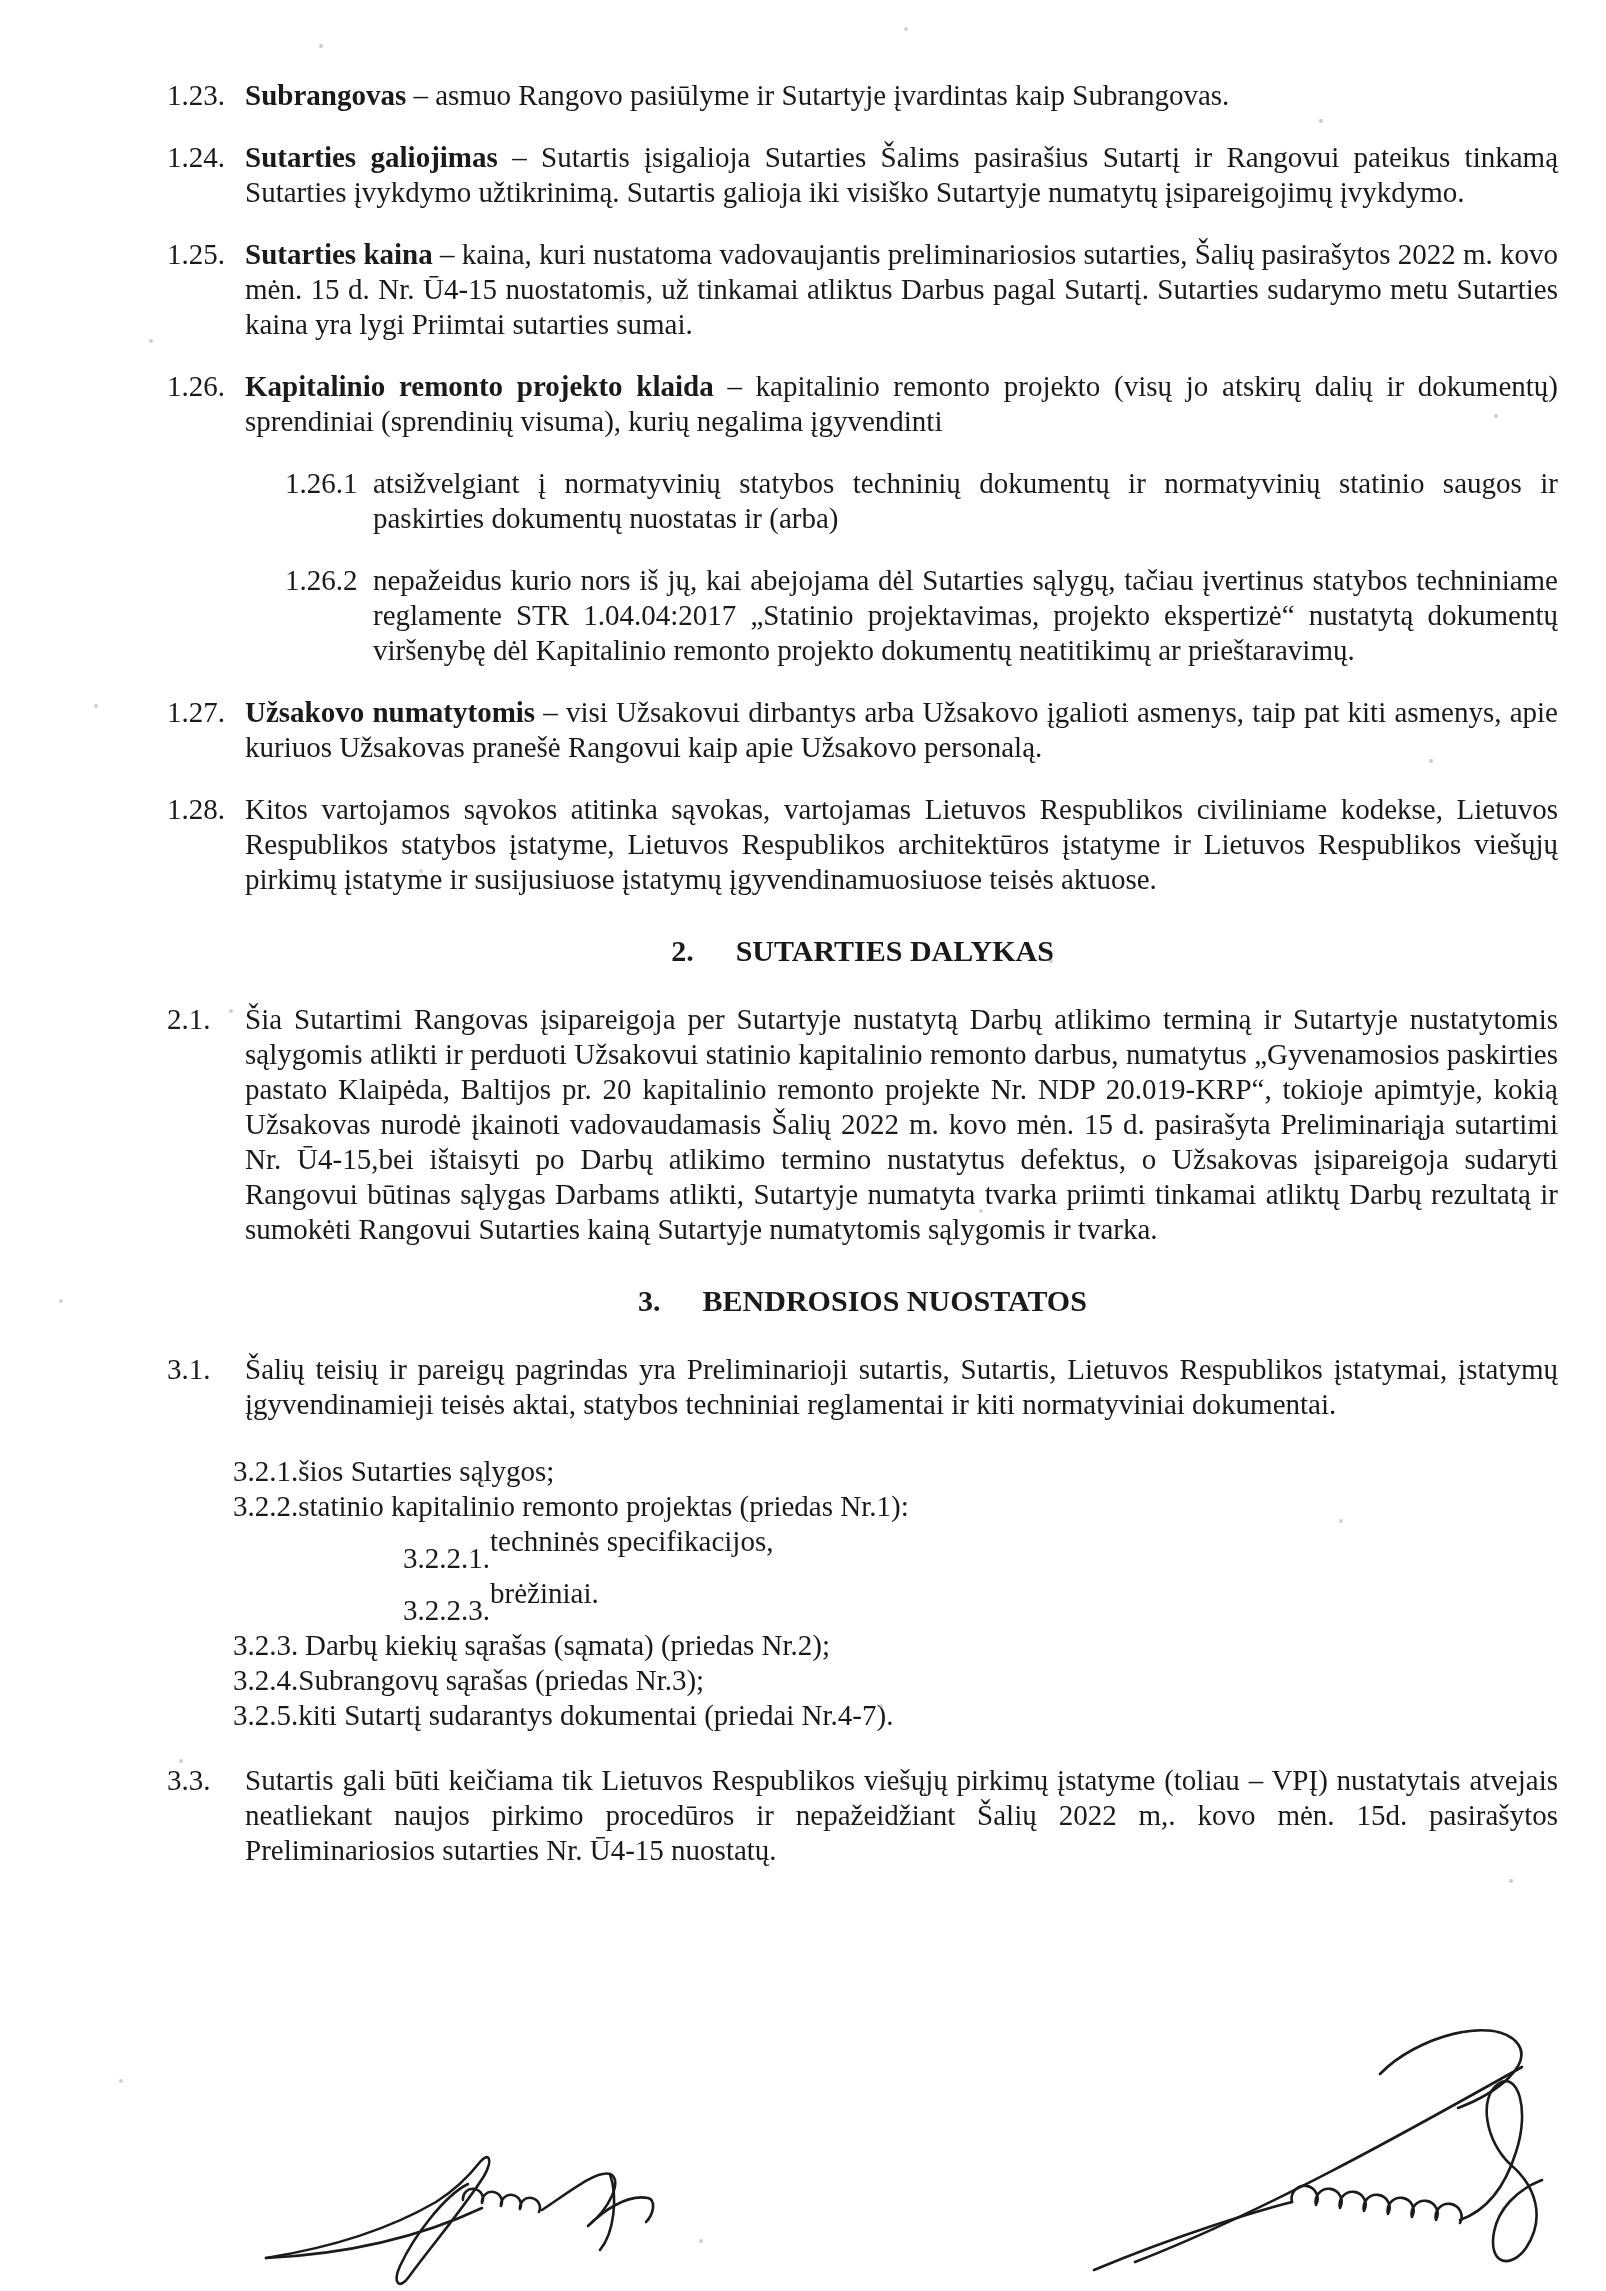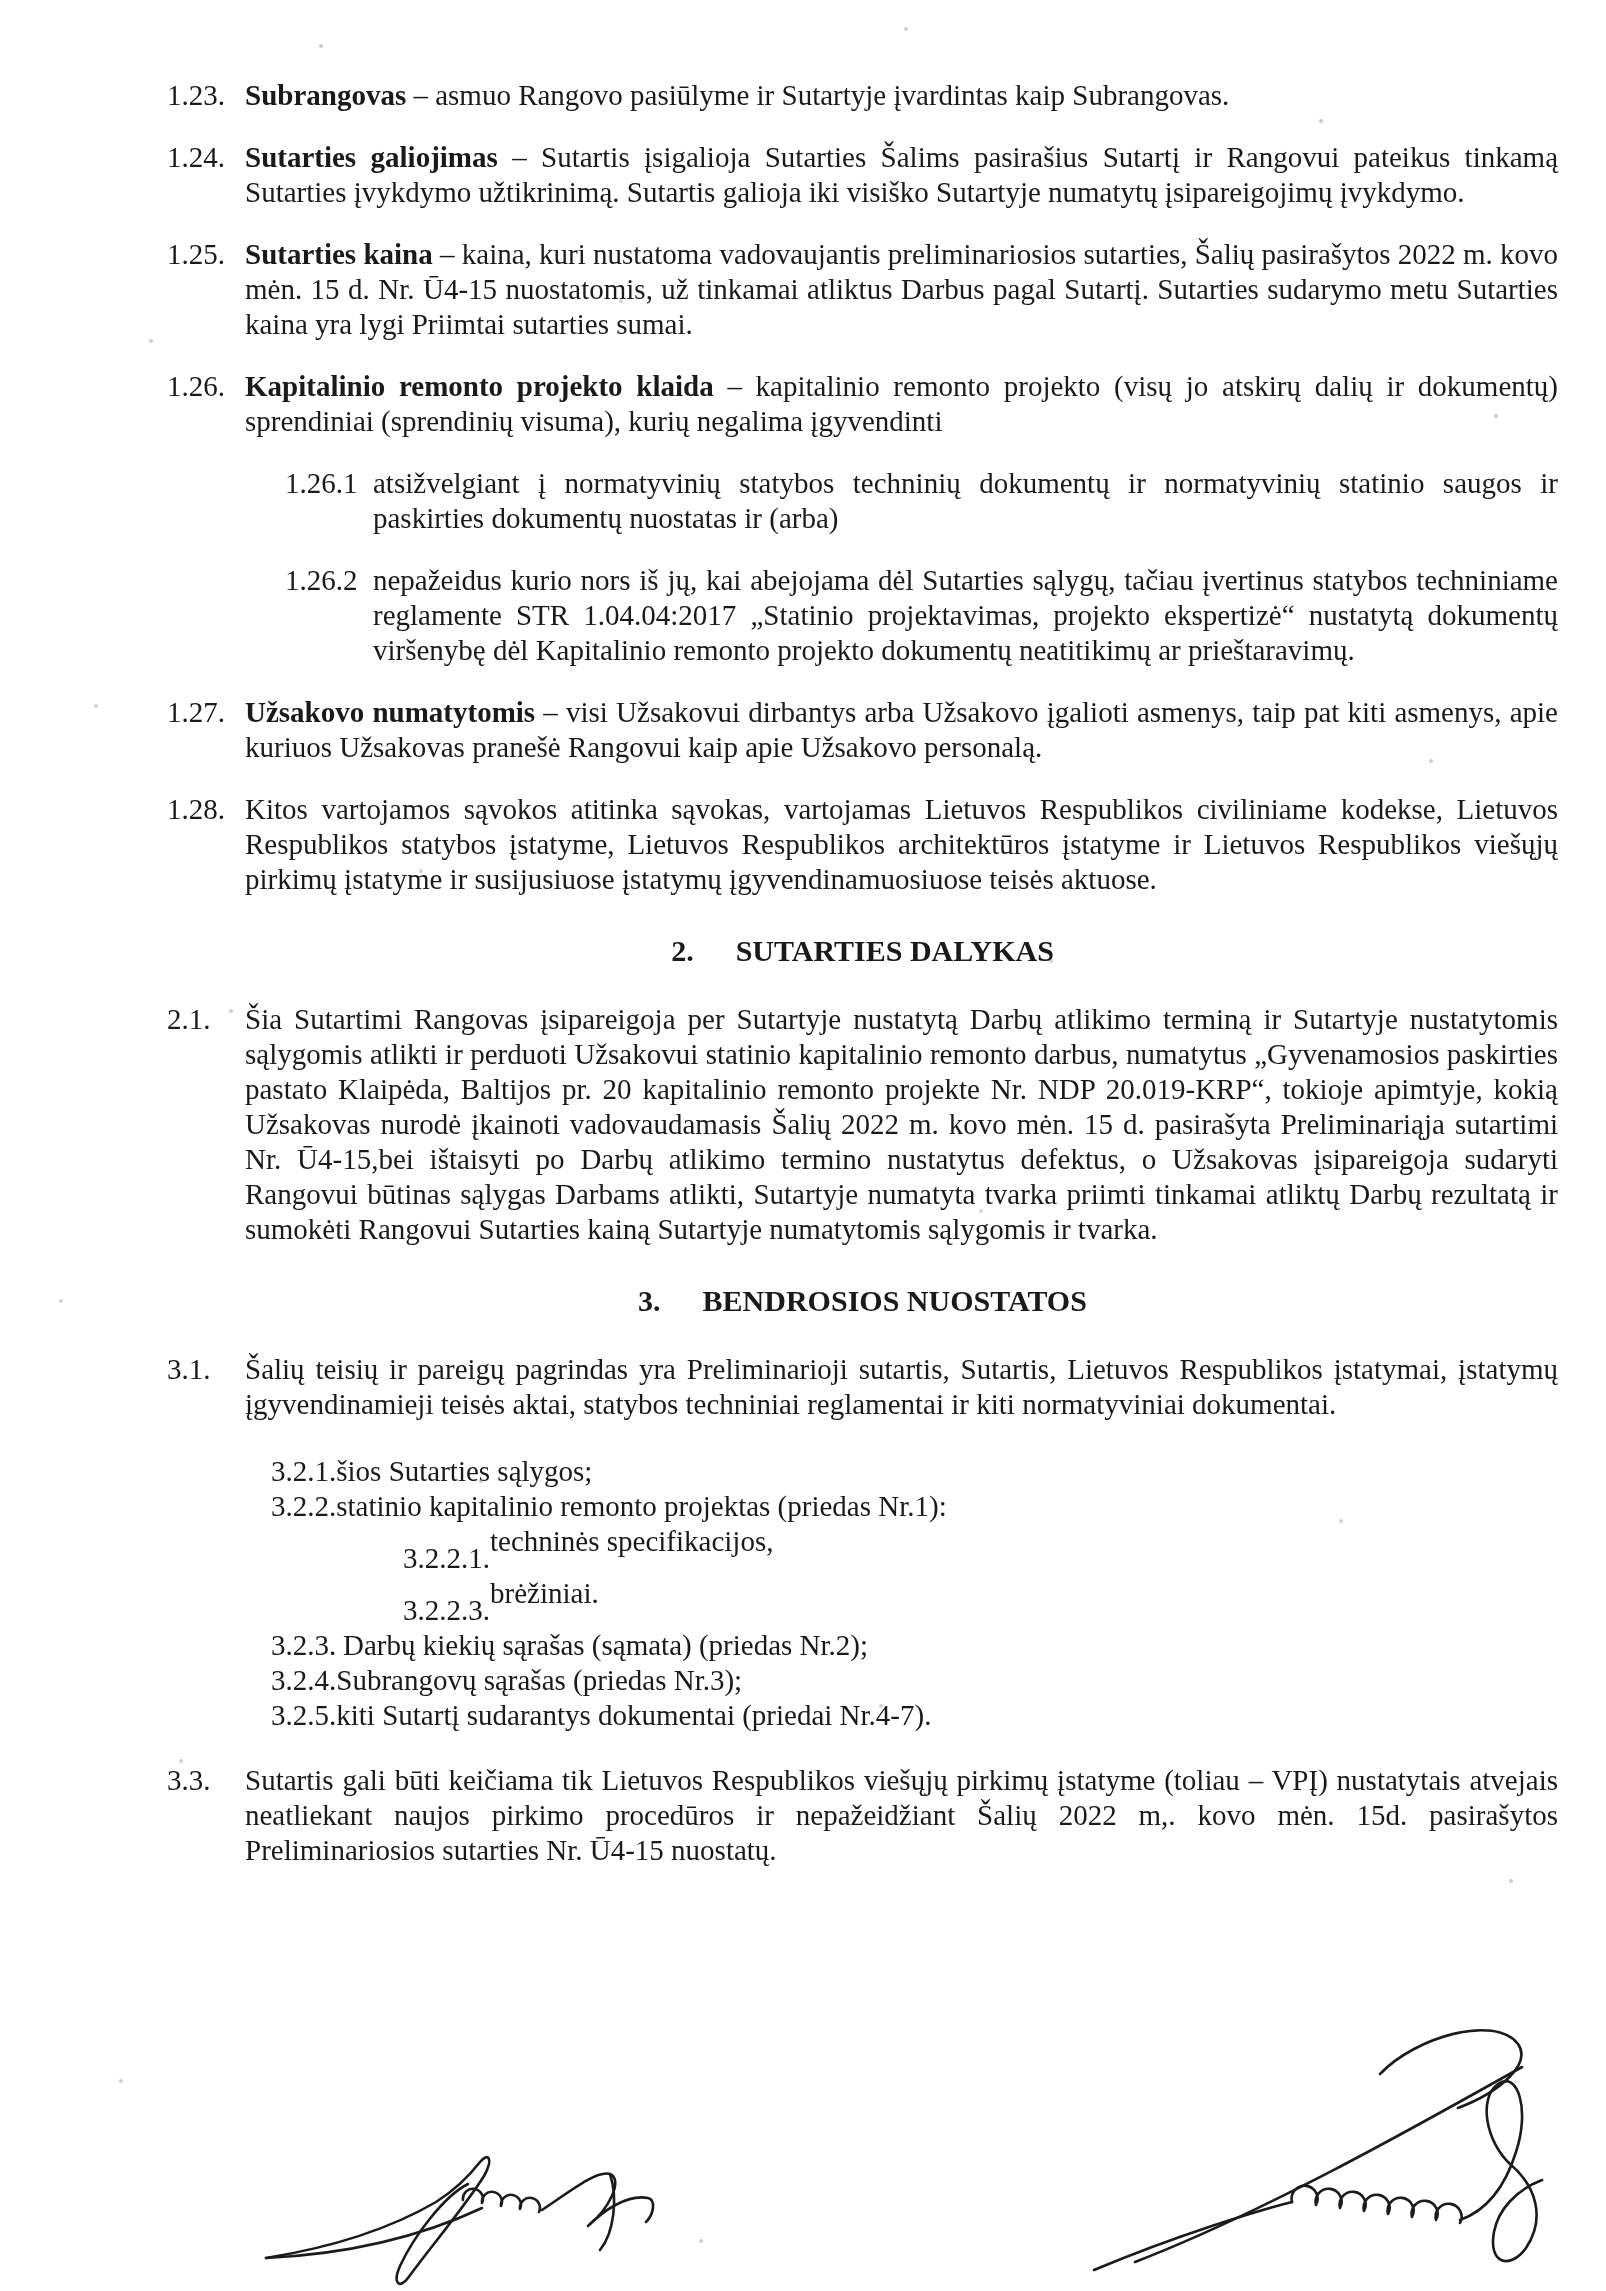--- a/index.html
+++ b/index.html
@@ -16,21 +16,21 @@
   }
   .content { position:absolute; left:12px; top:0; width:1606px; padding:78px 60px 0 155px; box-sizing:border-box; }
   .clause { display:flex; margin-bottom:27px; }
   .clause .num { flex:0 0 78px; }
   .clause .body { flex:1; text-align:justify; }
   .term { font-weight:bold; }
   .sub { margin-left:118px; }
   .sub .num { flex:0 0 88px; }
   .heading { display:flex; justify-content:center; gap:42px; font-weight:bold; font-size:30px; margin:36px 0 34px 0; }
   .list { margin:32px 0 30px 0; }
-  .li { display:flex; margin-left:104px; }
+  .li { display:flex; margin-left:66px; }
   .li .lnum { flex:0 0 58px; }
   .li.l2 { margin-left:236px; }
   .li.l2 .lnum { flex:0 0 68px;margin-top:17px; }
   .sig { position:absolute; }
   .sig svg { display:block; width:100%; height:100%; }
   .sig path { fill:none; stroke:#1b1b1b; stroke-width:2.6; stroke-linecap:round; stroke-linejoin:round; }
   .speckles {
     position:absolute; left:0; top:0; width:2px; height:2px; border-radius:50%;
     background:transparent; opacity:.45; pointer-events:none;
     box-shadow: 320px 45px 0 1px #8c8c8c, 905px 28px 0 1px #9a9a9a, 1320px 120px 0 1px #8c8c8c,

